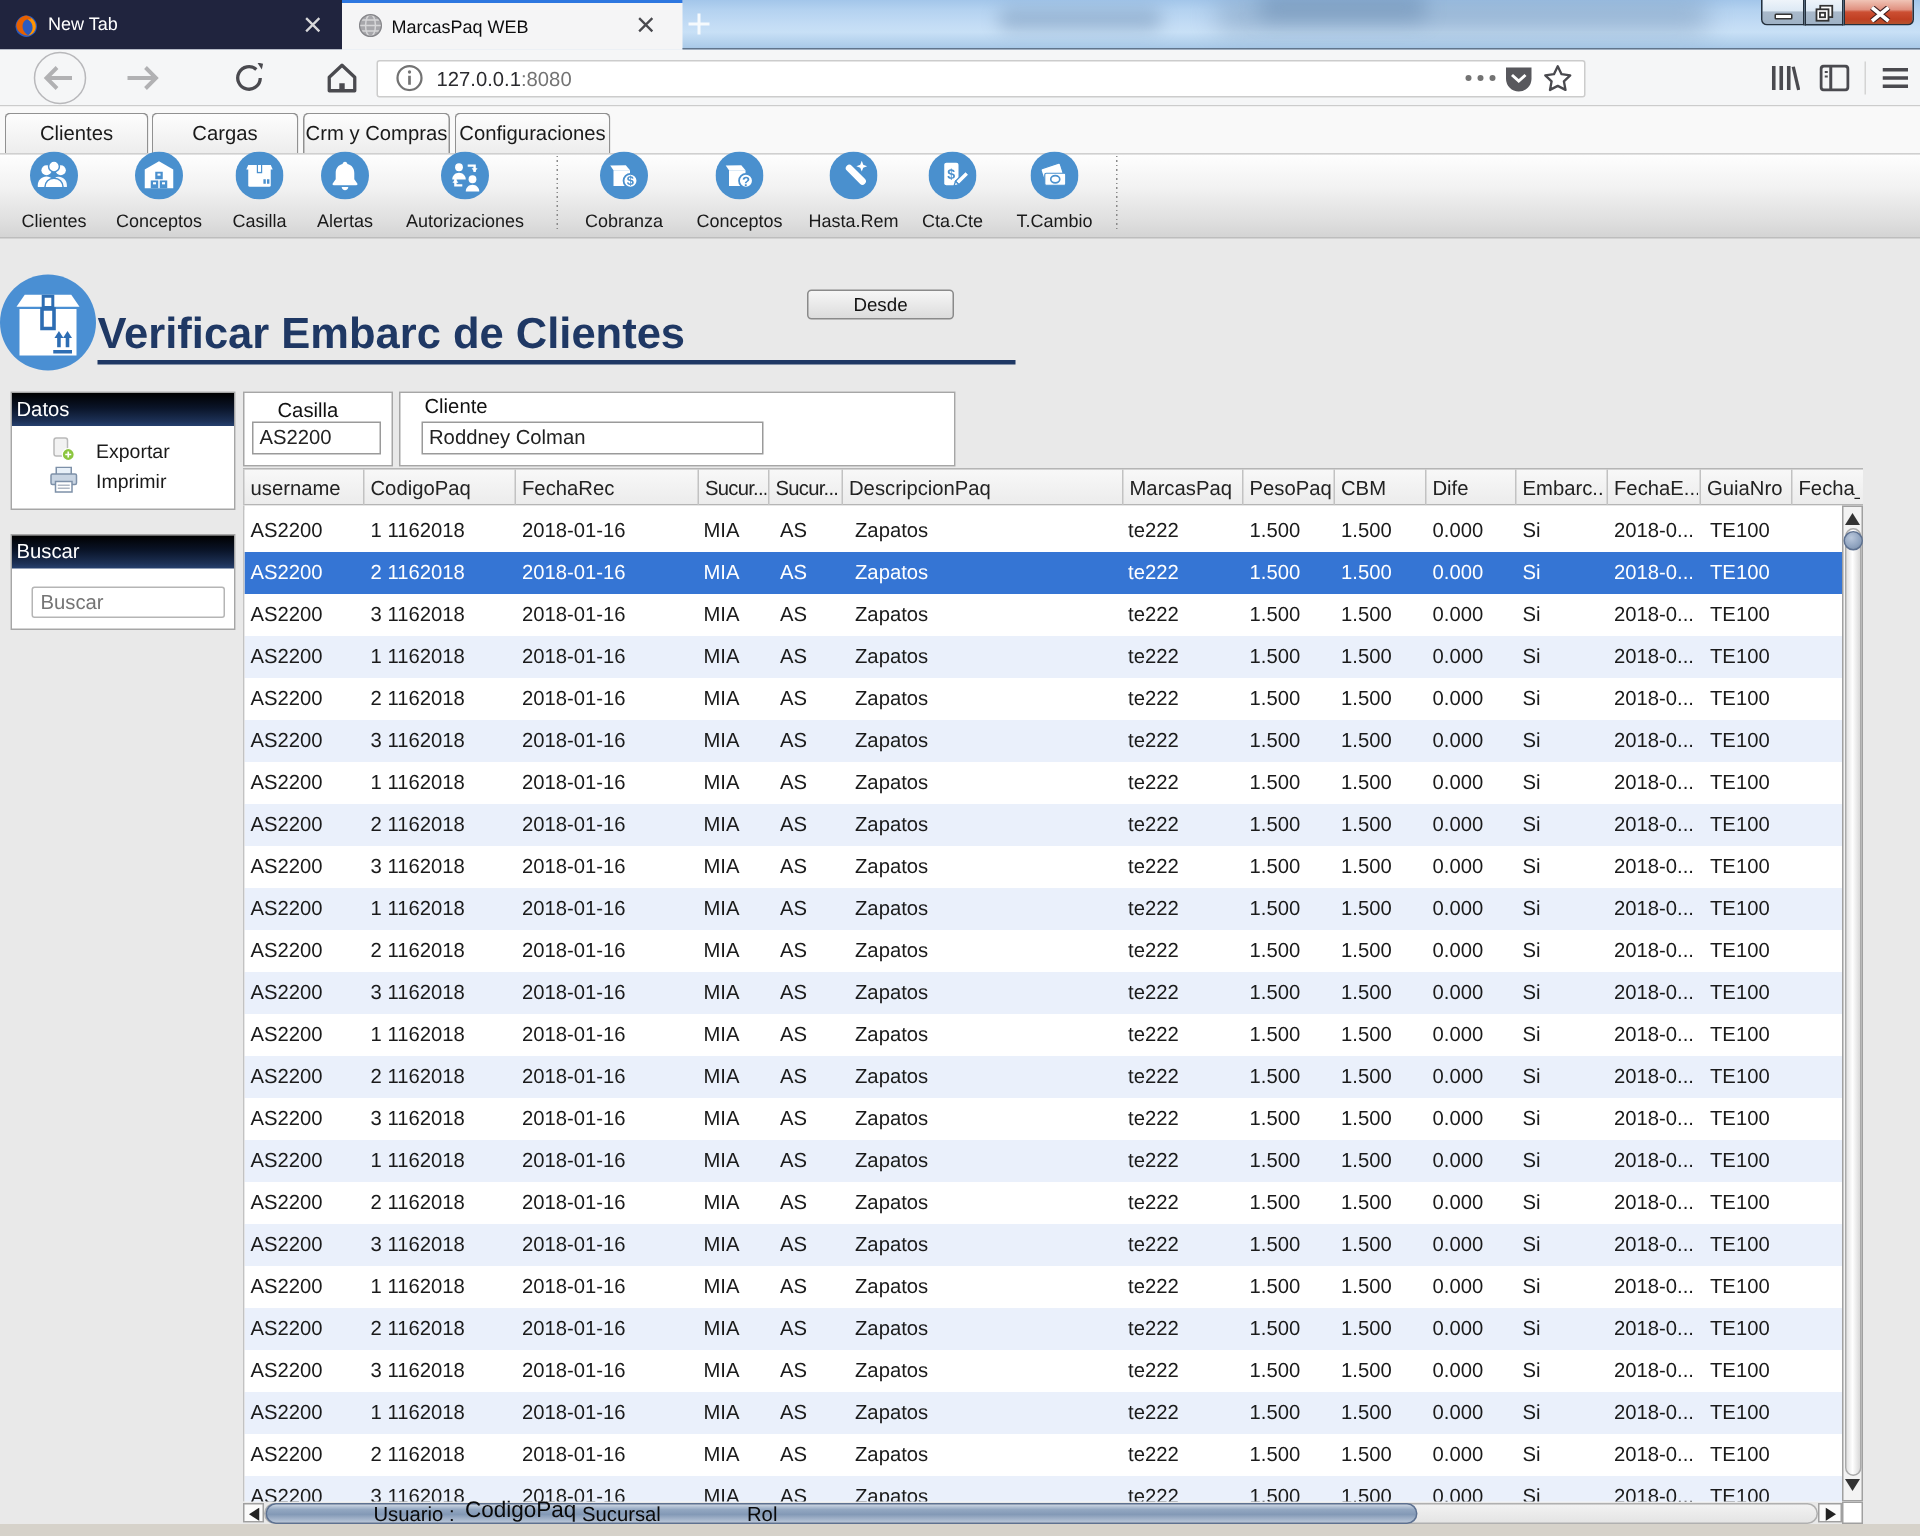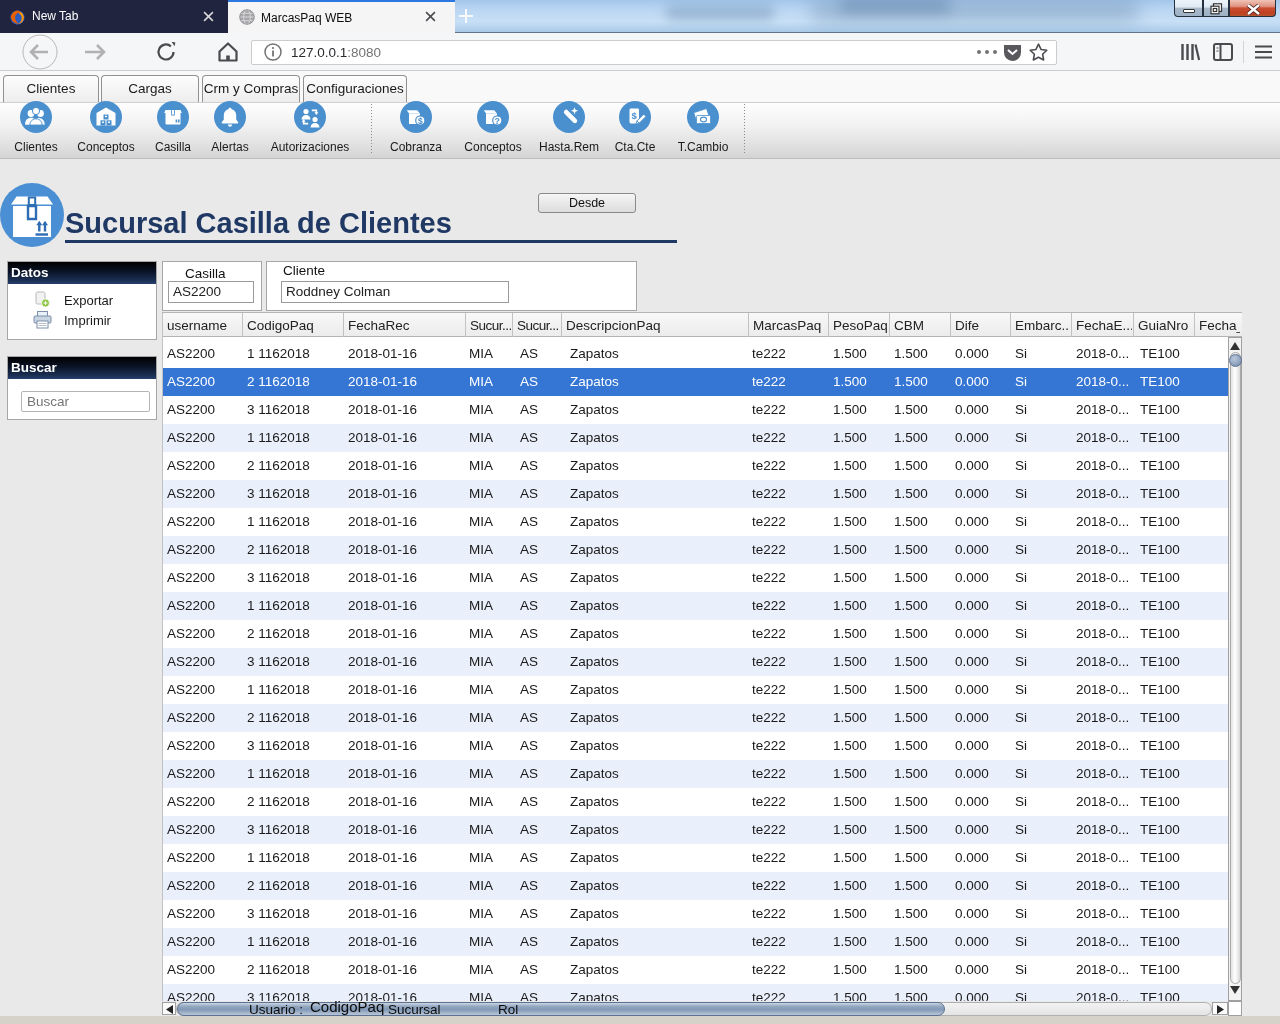--- a/index.html
+++ b/index.html
@@ -30,21 +30,21 @@
 .ptab { position:absolute; top:4px; height:27px; background:linear-gradient(180deg,#fdfdfd,#ededed); border:1px solid #919191; border-bottom:none; border-radius:4px 4px 0 0; font-size:13.5px; white-space:nowrap; color:#1a1a1a; text-align:center; line-height:26px; }
 #icontoolbar { position:absolute; left:0; top:31px; width:1280px; height:57px; background:linear-gradient(180deg,#fefefe 0%,#f2f2f2 40%,#dfdfdf 80%,#d4d4d4 100%); border-top:1px solid #d0d0d0; border-bottom:1px solid #bdbdbd; }
 .tlab { font-size:12px; color:#1a1a1a; text-align:center; }
 .tsep { position:absolute; top:33px; width:1px; height:50px; background-image:repeating-linear-gradient(180deg,#8a8a8a 0 1px,transparent 1px 3px); }
 
 #h1t { position:absolute; left:65px; top:136px; font-size:29px; font-weight:bold; color:#1f3864; }
 #h1line { position:absolute; left:65px; top:169px; width:612px; height:2.5px; background:#1f3864; }
 #cerrar { position:absolute; left:538px; top:122px; width:98px; height:20px; background:linear-gradient(180deg,#f6f6f6,#dcdcdc); border:1px solid #8a8a8a; border-radius:3px; font-size:12.5px; color:#111; text-align:center; line-height:18px; }
 
 .panel { position:absolute; left:7px; width:150px; background:#fff; border:1px solid #a6a6a6; }
-.phead { height:22px; background:linear-gradient(180deg,#000 0%,#0a1428 45%,#1c3055 85%,#26406e 100%); color:#fff; font-weight:bold; font-size:13.5px; line-height:22px; padding-left:3px; }
+.phead { height:22px; background:linear-gradient(180deg,#000 0%,#0a1428 45%,#1c3055 85%,#26406e 100%); color:#fff; font-weight:normal; font-size:13.5px; line-height:22px; padding-left:3px; }
 .sideitem { position:absolute; left:56px; font-size:13px; color:#1a1a1a; }
 .sinput { position:absolute; background:#fff; border:1px solid #b5b5b5; border-radius:2px; }
 .flabel { position:absolute; left:8px; font-size:12.5px; color:#111; }
 #filtrarbtn { position:absolute; left:29px; width:97px; height:20px; background:linear-gradient(180deg,#f9f9f9,#dcdcdc); border:1px solid #7a7a7a; border-radius:3px; font-size:13.5px; color:#111; text-align:center; line-height:18px; box-shadow:0 0 0 1px #e8e8e8 inset; }
 
 .fbox { position:absolute; top:190px; height:50px; background:#fff; border:1px solid #a6a6a6; }
 .finput { position:absolute; background:#fff; border:1px solid #9a9a9a; font-size:13.5px; color:#222; padding-left:4px; line-height:20px; }
 .flg { position:absolute; font-size:13.5px; color:#111; background:#fff; padding:0 2px; }
 
 #thead { position:absolute; left:162px; top:241px; width:1080px; height:25px; background:linear-gradient(180deg,#f8f8f8,#ececec); border-top:1px solid #b5b5b5; border-bottom:1px solid #b5b5b5; }
@@ -278,21 +278,21 @@
     <rect x="15" y="25" width="38" height="31" fill="#fff"></rect>
     <rect x="30.8" y="16.5" width="6.4" height="7.5" fill="#fff" stroke="#2d6db3" stroke-width="2"></rect>
     <path d="M30 25h8v13h-8z" fill="#fff" stroke="#2d6db3" stroke-width="2.4"></path>
     <g stroke="#2d6db3" stroke-width="2.4" fill="#2d6db3">
       <path d="M41.3 50.5v-6.5M47 50.5V44" fill="none"></path>
       <path d="M41.3 39.7l-3 4.6h6z" stroke="none"></path>
         <path d="M47 39.7l-3 4.6h6z" stroke="none"></path>
       <path d="M37.5 53.5h12.5" fill="none"></path>
     </g>
   </svg>
-  <div id="h1t">Sucursal Casilla de Clientes</div>
+  <div id="h1t">Verificar Embarc de Clientes</div>
   <div id="h1line"></div>
   <div id="cerrar">Desde</div>
 
   <div class="panel" style="top:190px;height:79px">
     <div class="phead">Datos</div>
     <svg class="abs" style="left:26px;top:29px" width="17" height="17" viewBox="0 0 17 17">
       <rect x="2" y="1" width="9" height="12" rx="1.5" fill="#f2f2f2" stroke="#b9b9b9"></rect>
       <circle cx="11.5" cy="12" r="4" fill="#8cc63f" stroke="#fff" stroke-width="0.8"></circle>
       <path d="M11.5 10v4M9.5 12h4" stroke="#fff" stroke-width="1.1"></path>
     </svg>

